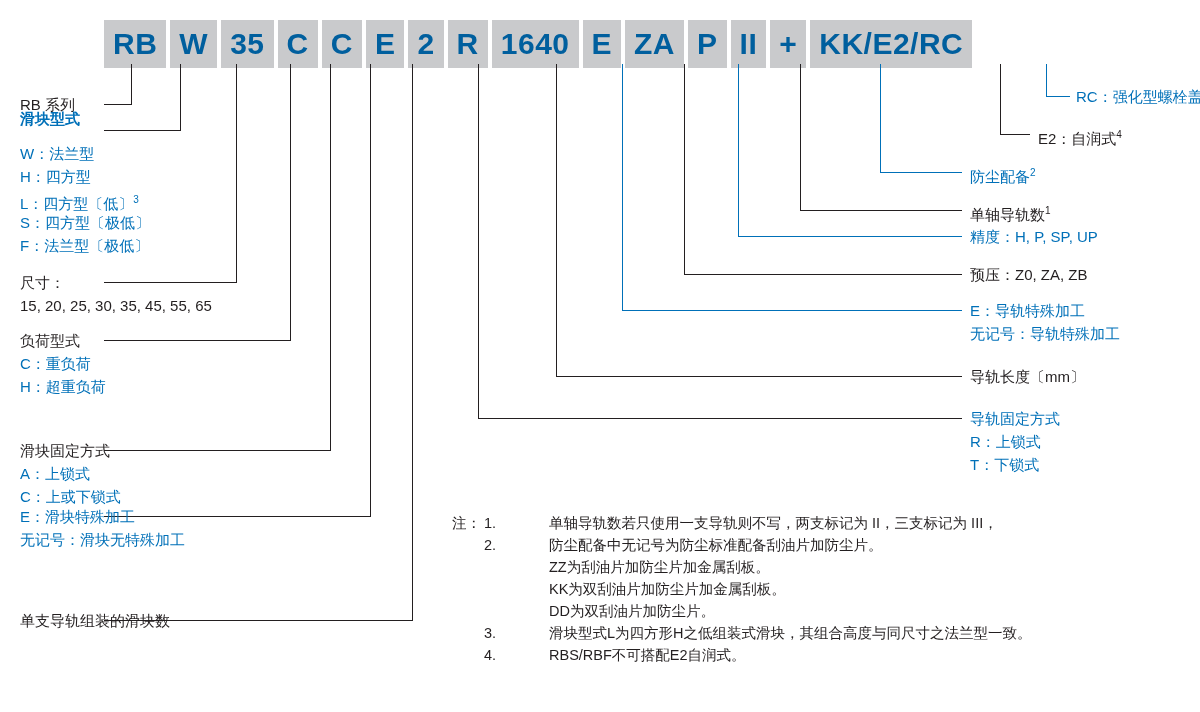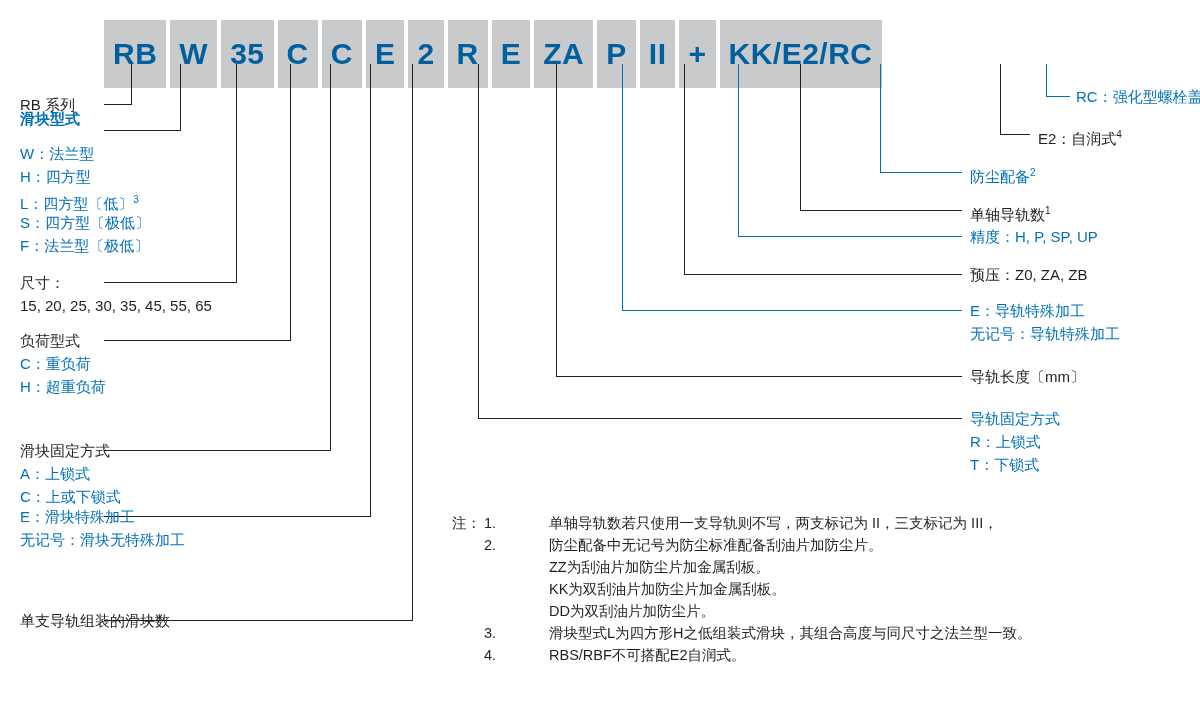--- a/index.html
+++ b/index.html
@@ -19,21 +19,21 @@
     align-items:stretch;
     gap:4px;
   }
   .code-cell{
     background:#c9cacc;
     color:#005f9e;
     font-weight:bold;
     font-size:30px;
     line-height:44px;
     height:44px;
-    padding:12px 9px;
+    padding:2px 9px;
     text-align:center;
     white-space:nowrap;
     letter-spacing:0.5px;
   }
   
   .ln{position:absolute;background:#231f20;}
   .ln.h{height:1px;}
   .ln.v{width:1px;}
   .ln.blue{background:#0070b8;}
   
@@ -74,20 +74,21 @@
 
 <div id="code-row">
   <div class="code-cell">RB</div>
   <div class="code-cell">W</div>
   <div class="code-cell">35</div>
   <div class="code-cell">C</div>
   <div class="code-cell">C</div>
   <div class="code-cell">E</div>
   <div class="code-cell">2</div>
   <div class="code-cell">R</div>
+  <div class="code-cell">1640</div>
   <div class="code-cell">E</div>
   <div class="code-cell">ZA</div>
   <div class="code-cell">P</div>
   <div class="code-cell">II</div>
   <div class="code-cell">+</div>
   <div class="code-cell">KK/E2/RC</div>
 </div>
 
 <div class="ln v" style="left:131px; top:64px; height:40px;"></div>
 <div class="ln h" style="left:104px; top:104px; width:28px;"></div>

